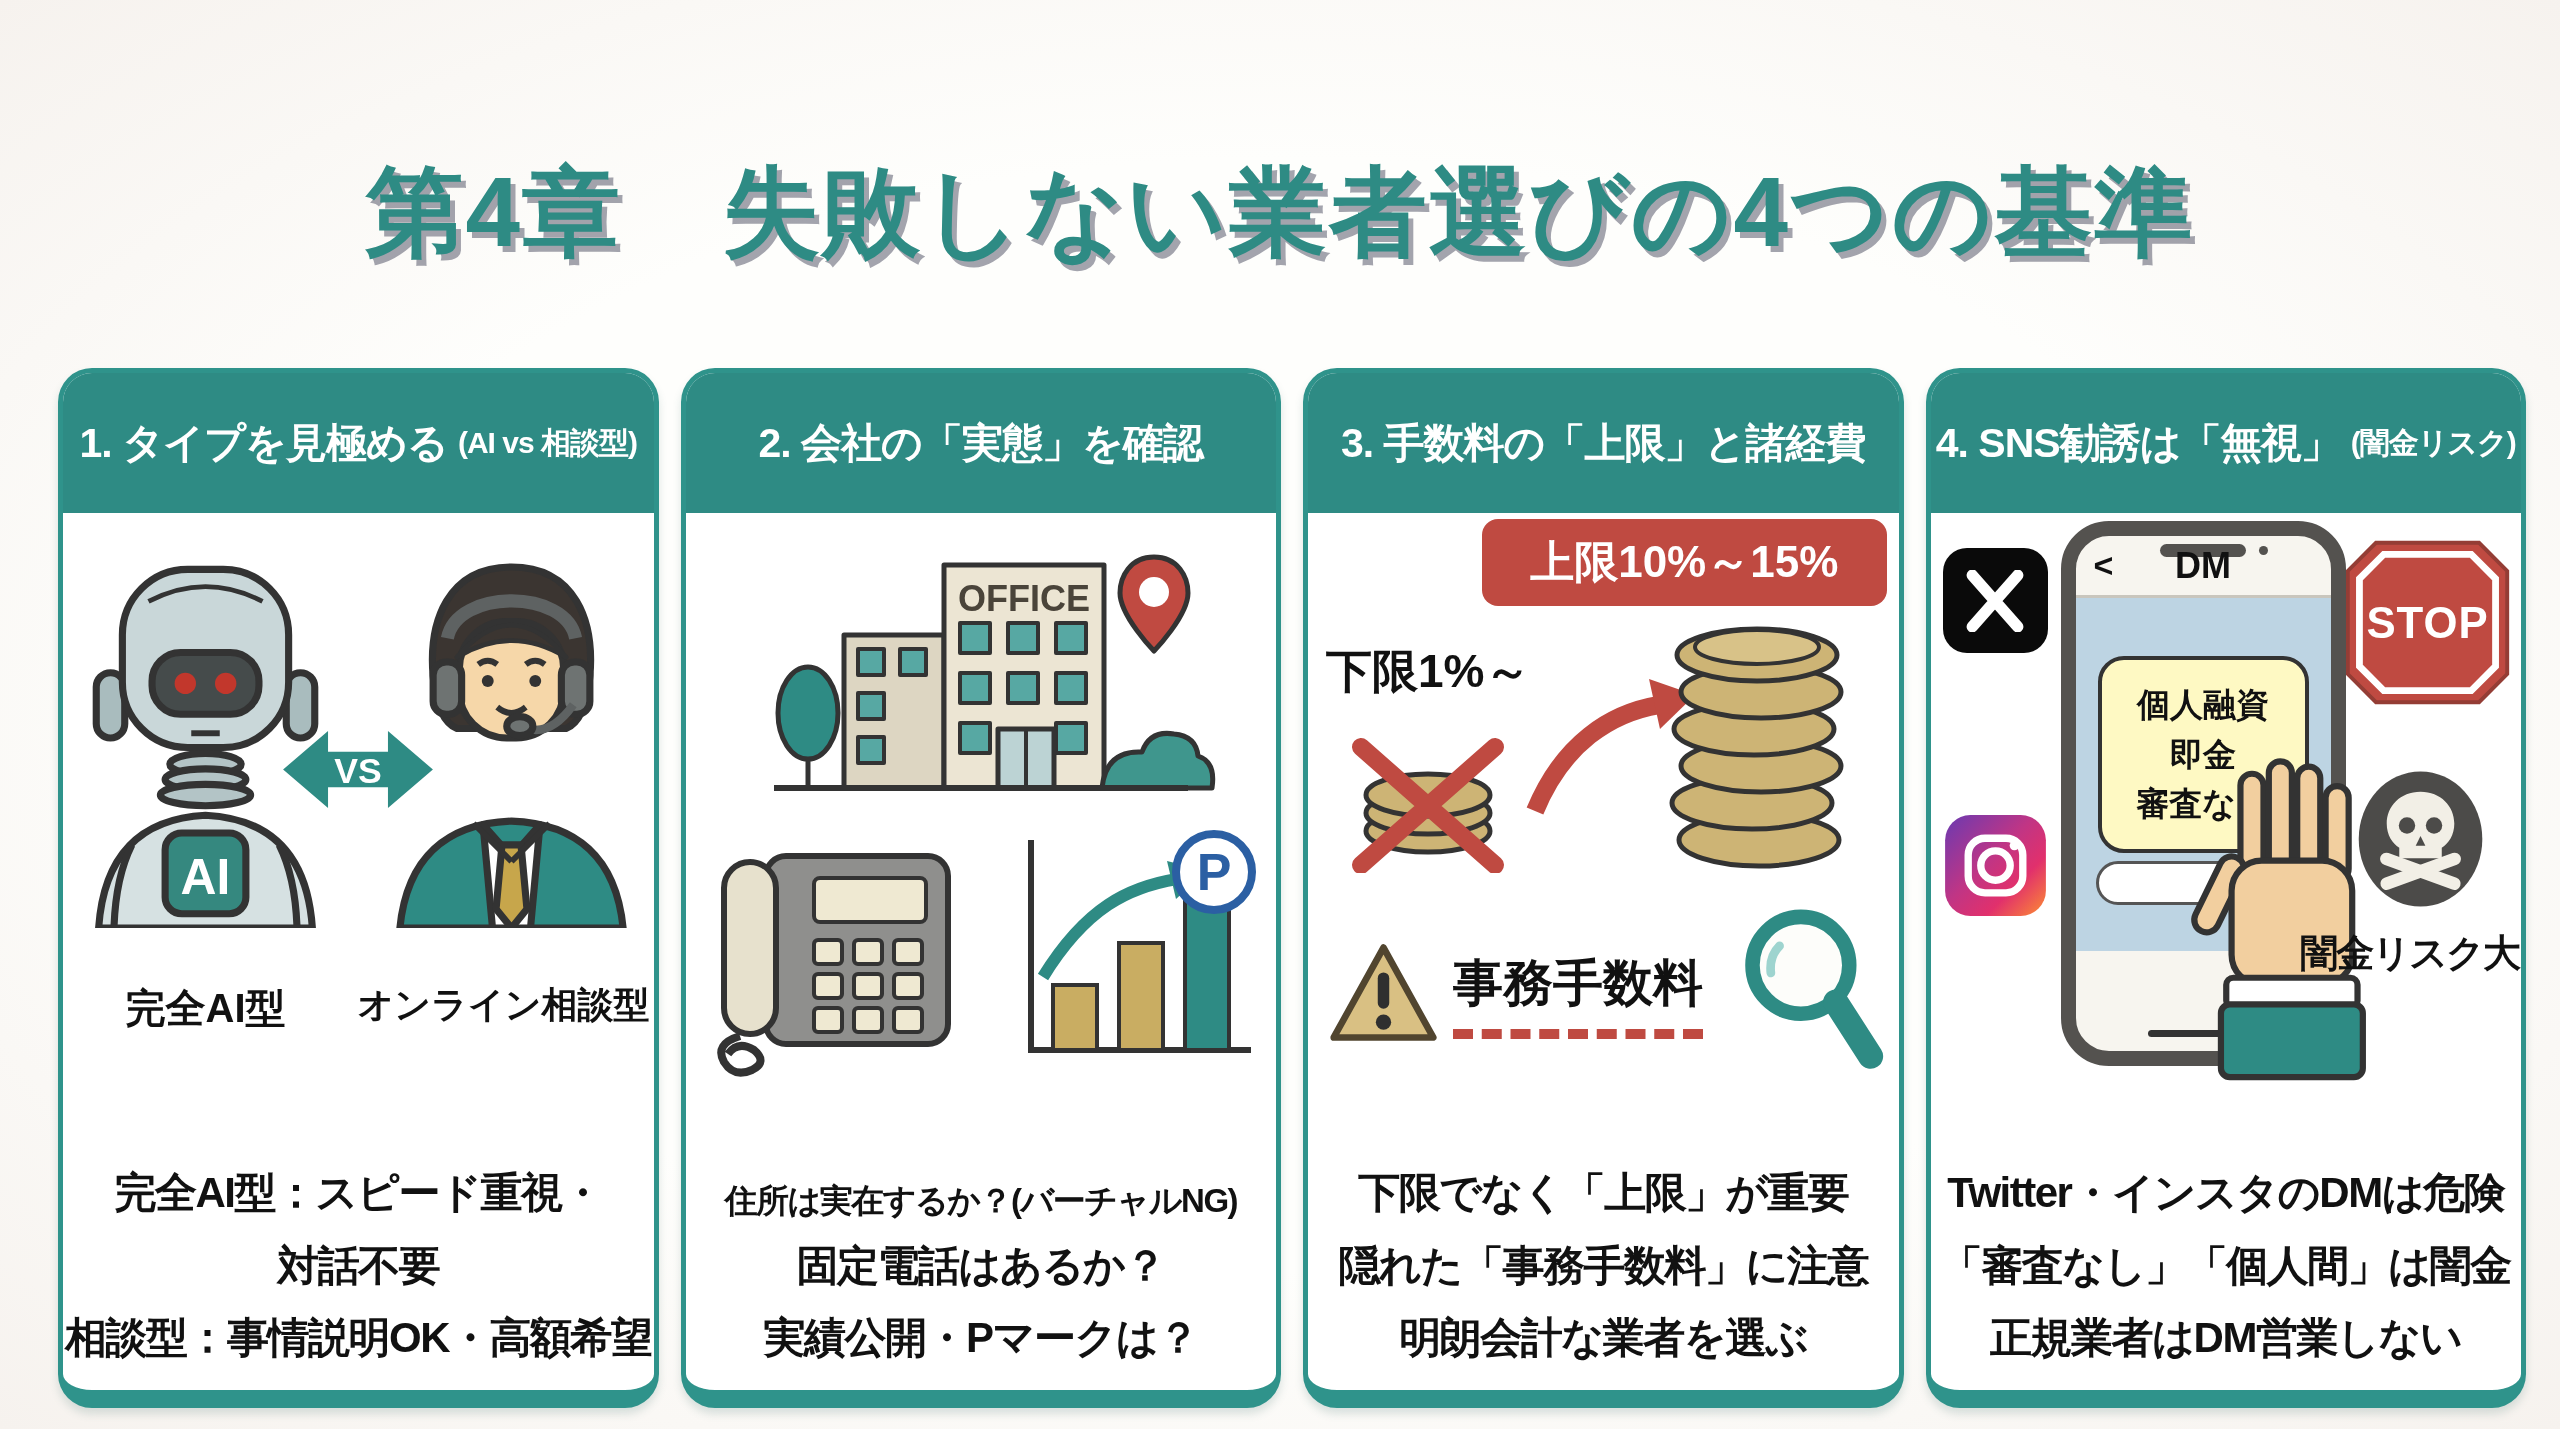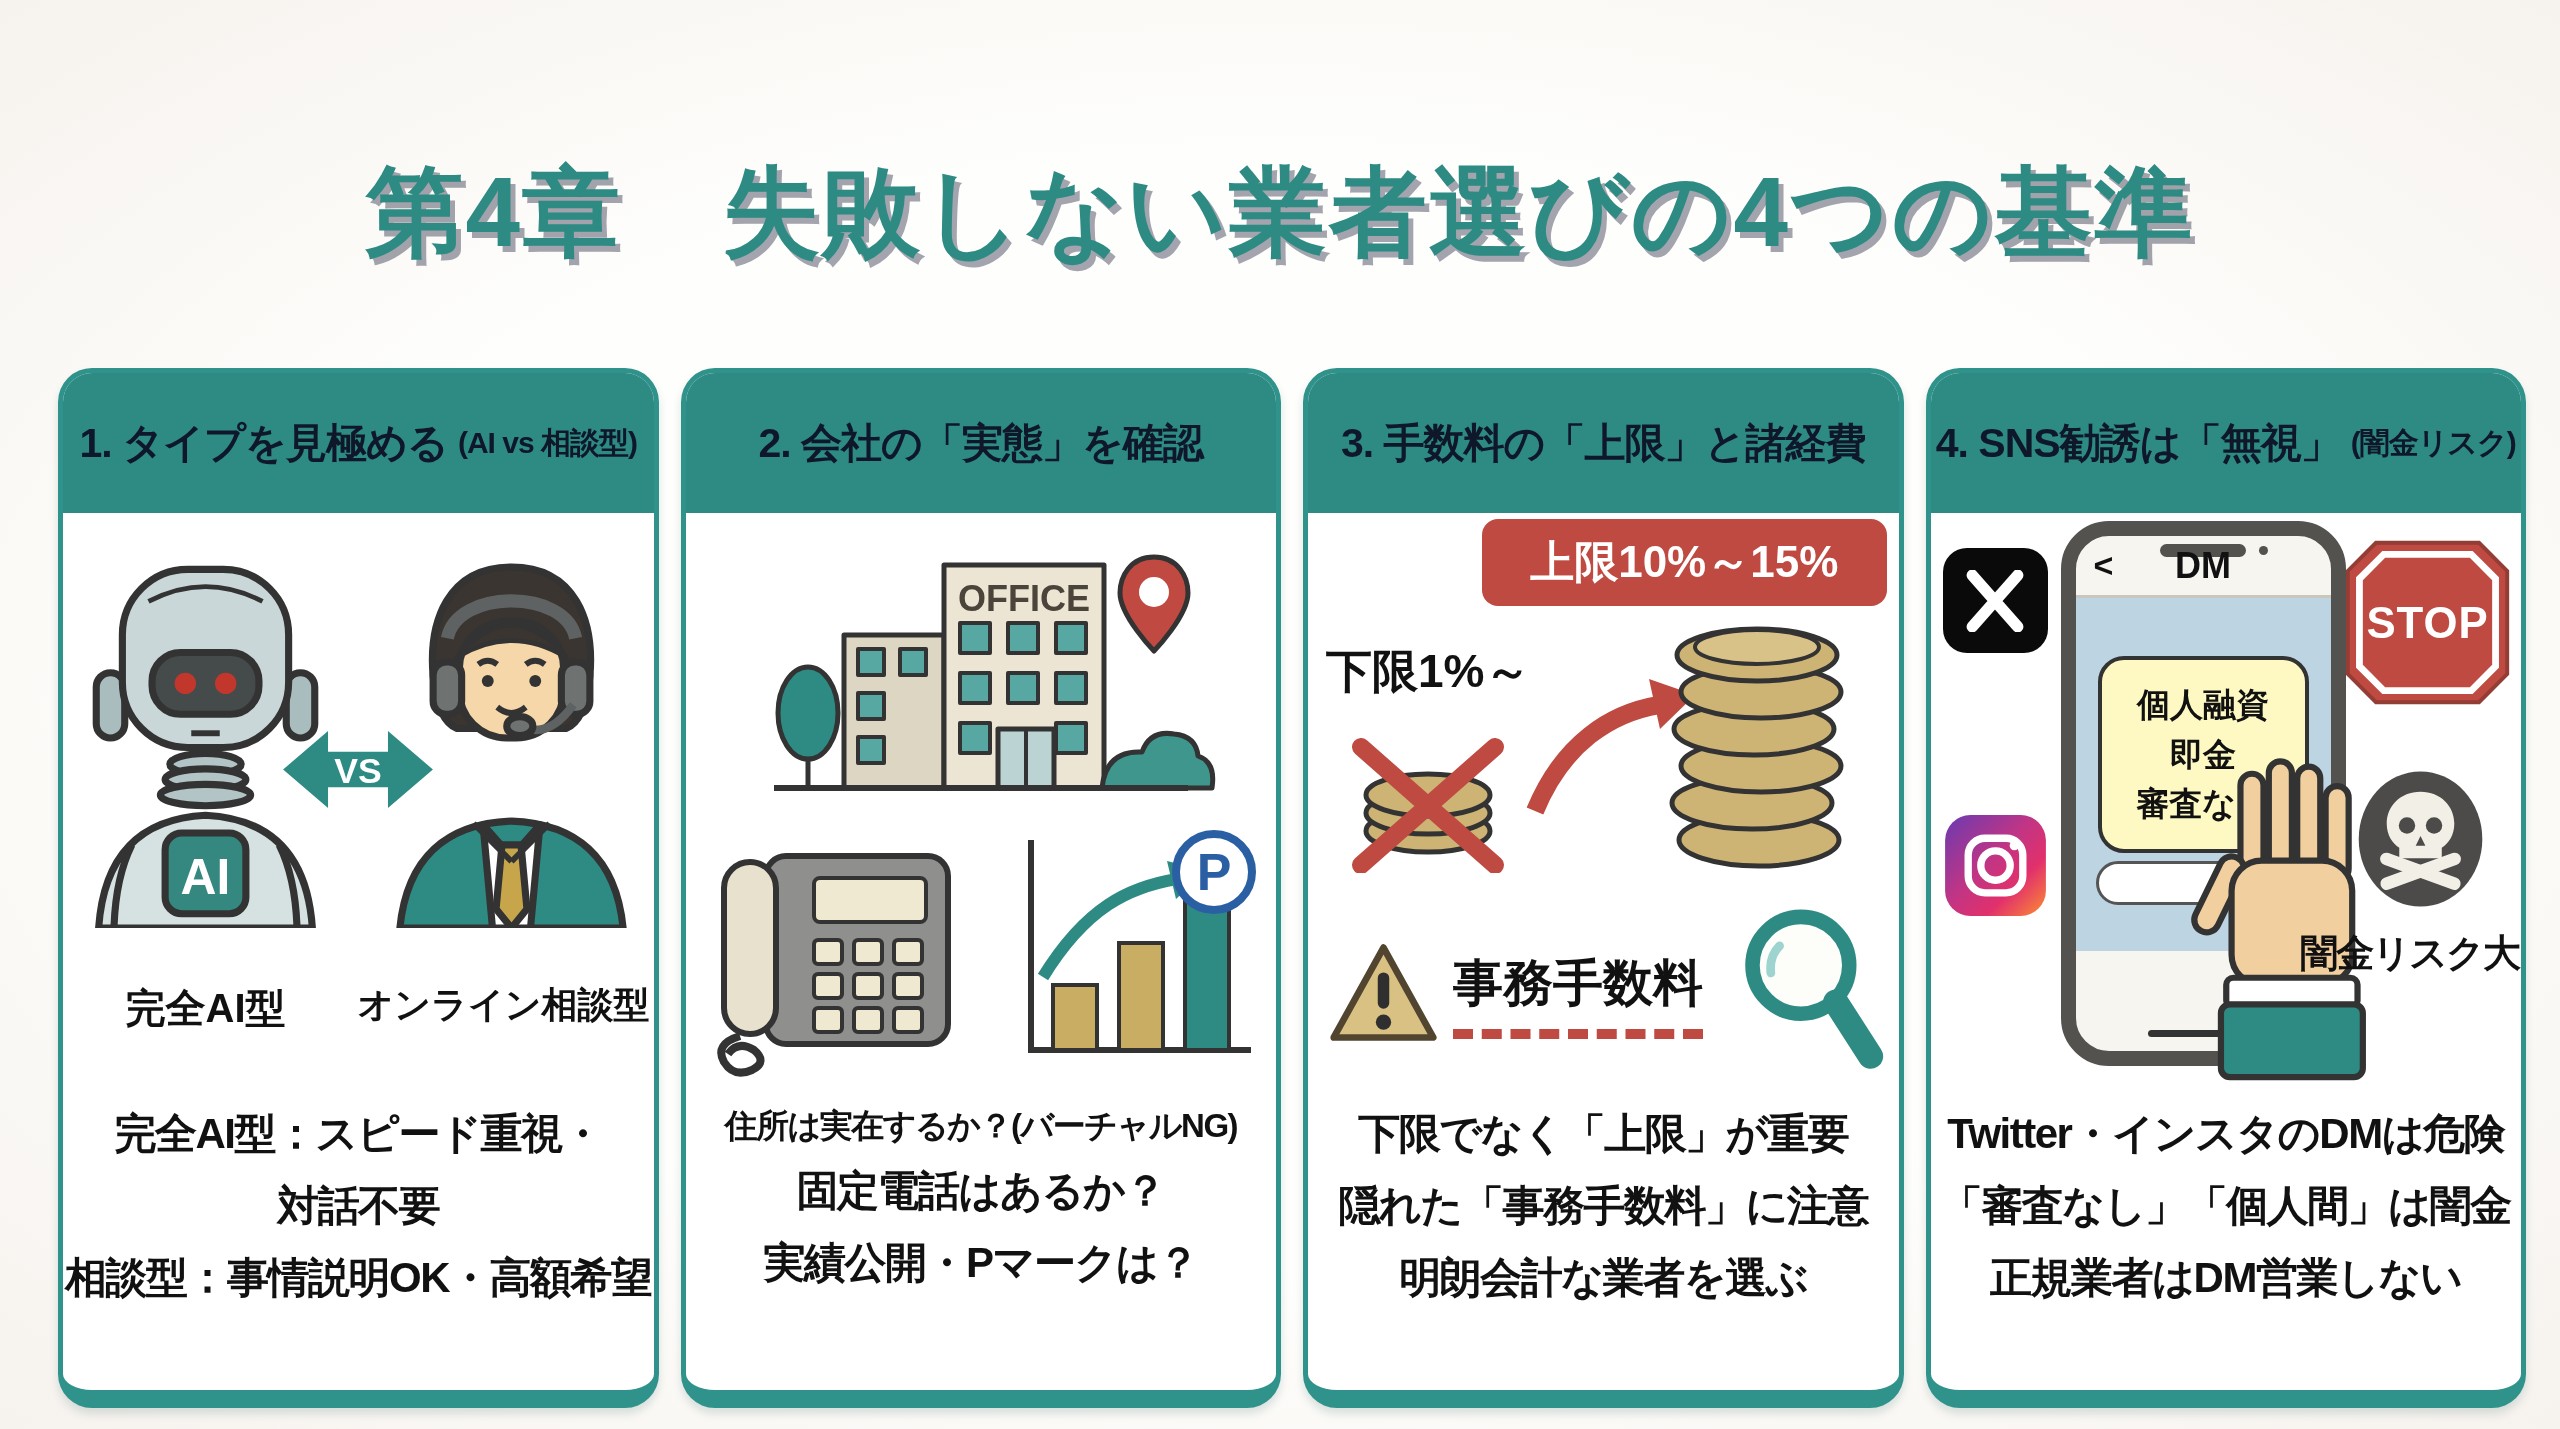--- a/index.html
+++ b/index.html
@@ -30,31 +30,31 @@
     display:grid; grid-template-columns:repeat(4,1fr); gap:22px;
   }
   .card {
     position:relative; background:#fff;
     border:5px solid var(--teal-border,#2f938b); border-bottom-width:18px;
     border-radius:34px; overflow:hidden;
     display:flex; flex-direction:column;
     box-shadow:0 6px 8px rgba(60,110,105,.18);
   }
   .card-header {
-    background:var(--teal,#2e8b84); color:#0f172a; min-height:140px; flex:none;
+    background:var(--teal,#2e8b84); color:#ffffff; min-height:140px; flex:none;
     display:flex; align-items:center; justify-content:center; gap:10px;
     font-size:41px; font-weight:900; white-space:nowrap; padding:0 6px;
     letter-spacing:-1px;
   }
   .card-header .note { font-size:30px; font-weight:800; }
 
   .illust { position:relative; height:585px; flex:none; }
 
   .card-text {
-    flex:1; display:flex; flex-direction:column; justify-content:flex-start;
+    flex:1; display:flex; flex-direction:column; justify-content:flex-end;
     align-items:center; text-align:center; padding:0 4px 16px; overflow:hidden;
   }
   .card-text .line { font-size:42px; font-weight:900; line-height:1.72; letter-spacing:-1.5px; white-space:nowrap; }
   .card-text .line.small { font-size:33px; }
 
   
   .robot-svg  { position:absolute; left:0;  top:35px; width:285px; height:380px; }
   .person-svg { position:absolute; right:0; top:35px; width:285px; height:380px; }
   .vs-svg { position:absolute; left:50%; transform:translateX(-50%); top:205px; width:150px; height:103px; z-index:2; }
   .fig-label { position:absolute; top:468px; font-weight:900; white-space:nowrap; }

